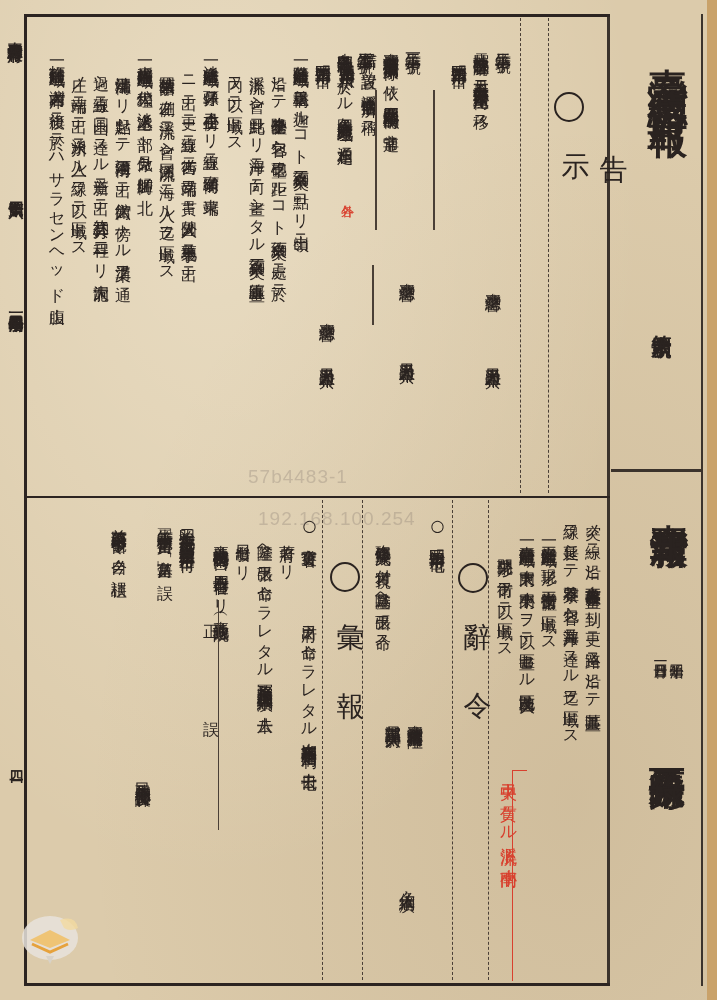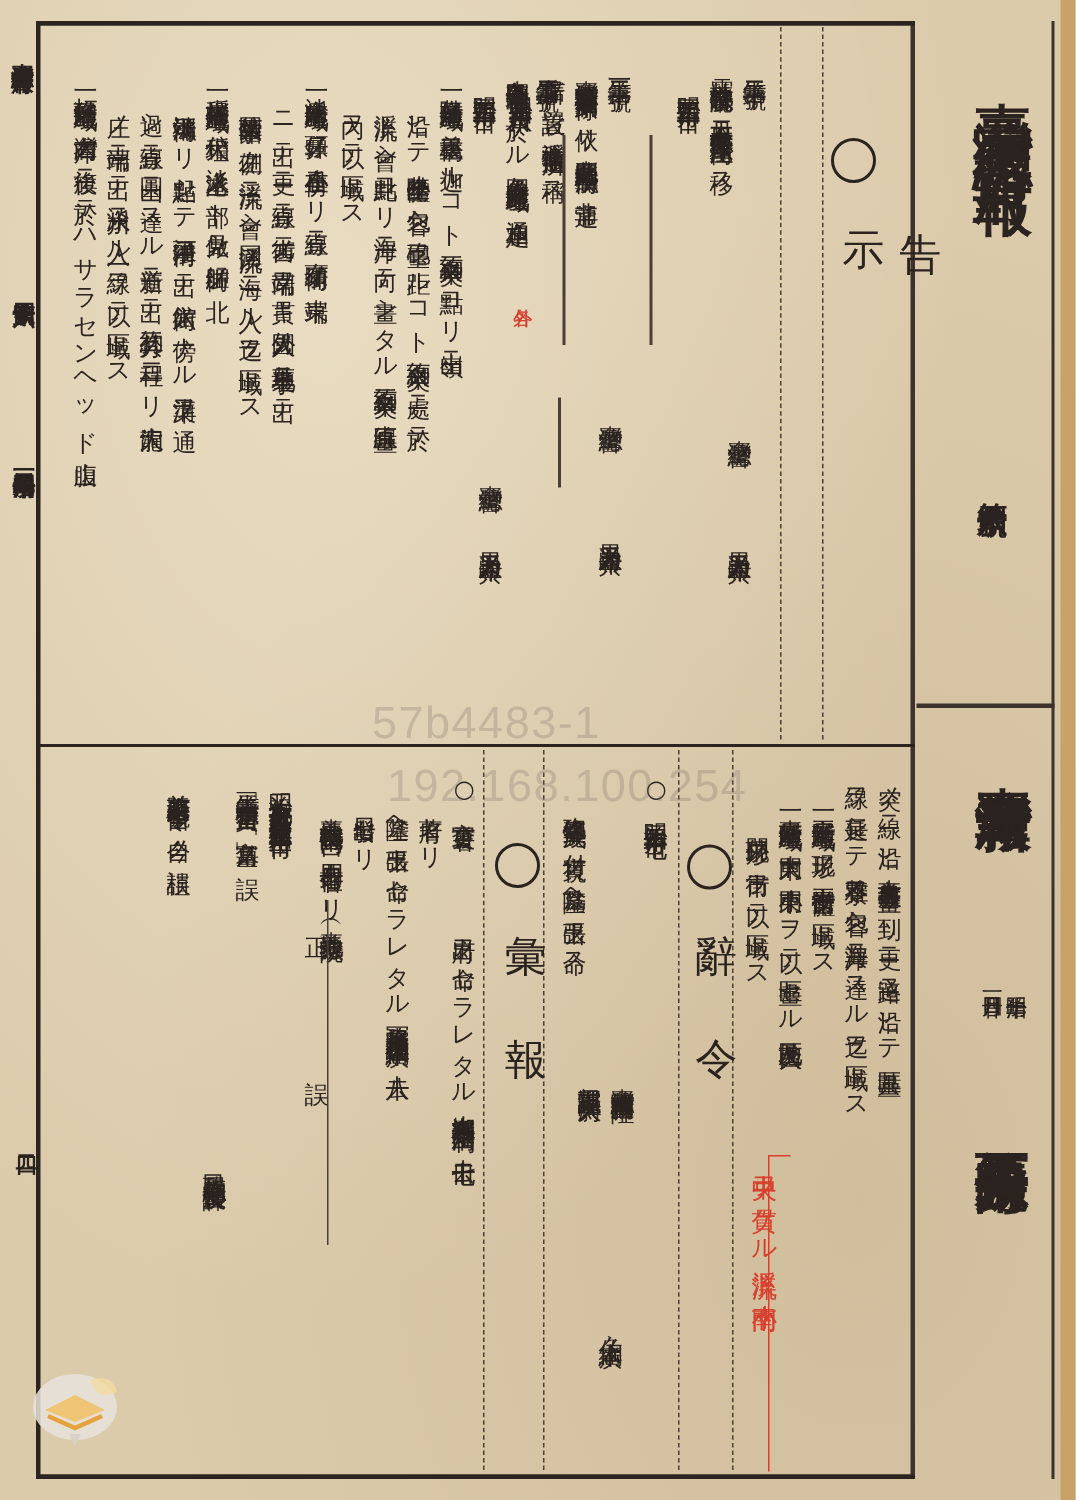--- a/index.html
+++ b/index.html
@@ -45,21 +45,21 @@
   .solid-v { position:absolute; width:1px; background:#4a3f36; }
 
   .section-head { position:absolute; font-size:28px; font-weight:normal; }
   .circ { display:inline-block; width:26px; height:26px; border:2px solid #2a2320; border-radius:50%; }
 
   .col-text { position:absolute; font-size:16px; line-height:22px; letter-spacing:1px; white-space:nowrap; }
   .red-note { position:absolute; color:#d8402e; font-size:17px; letter-spacing:1px; font-family:"DejaVu Sans", sans-serif; }
   .red-bracket { position:absolute; border:1.5px solid #d8402e; border-right:none; border-bottom:none; }
   .red-small { position:absolute; color:#d8402e; font-size:13px; font-family:"DejaVu Sans", sans-serif; }
 
-  .watermark { position:absolute; font-family:"Liberation Sans", sans-serif; font-size:30px; color:rgba(110,100,95,0.25); letter-spacing:1px; }
+  .watermark { position:absolute; font-family:"Liberation Sans", sans-serif; font-size:19px; color:rgba(110,100,95,0.25); letter-spacing:1px; }
   .ornament { position:absolute; width:2px; background:#4a3f36; }
   .logo { position:absolute; left:20px; top:910px; width:66px; height:56px; }
 </style>
 </head>
 <body>
 
 <div class="page">
   <div class="right-edge"></div>
 
   <div class="spine v">臺灣總督府報</div>

